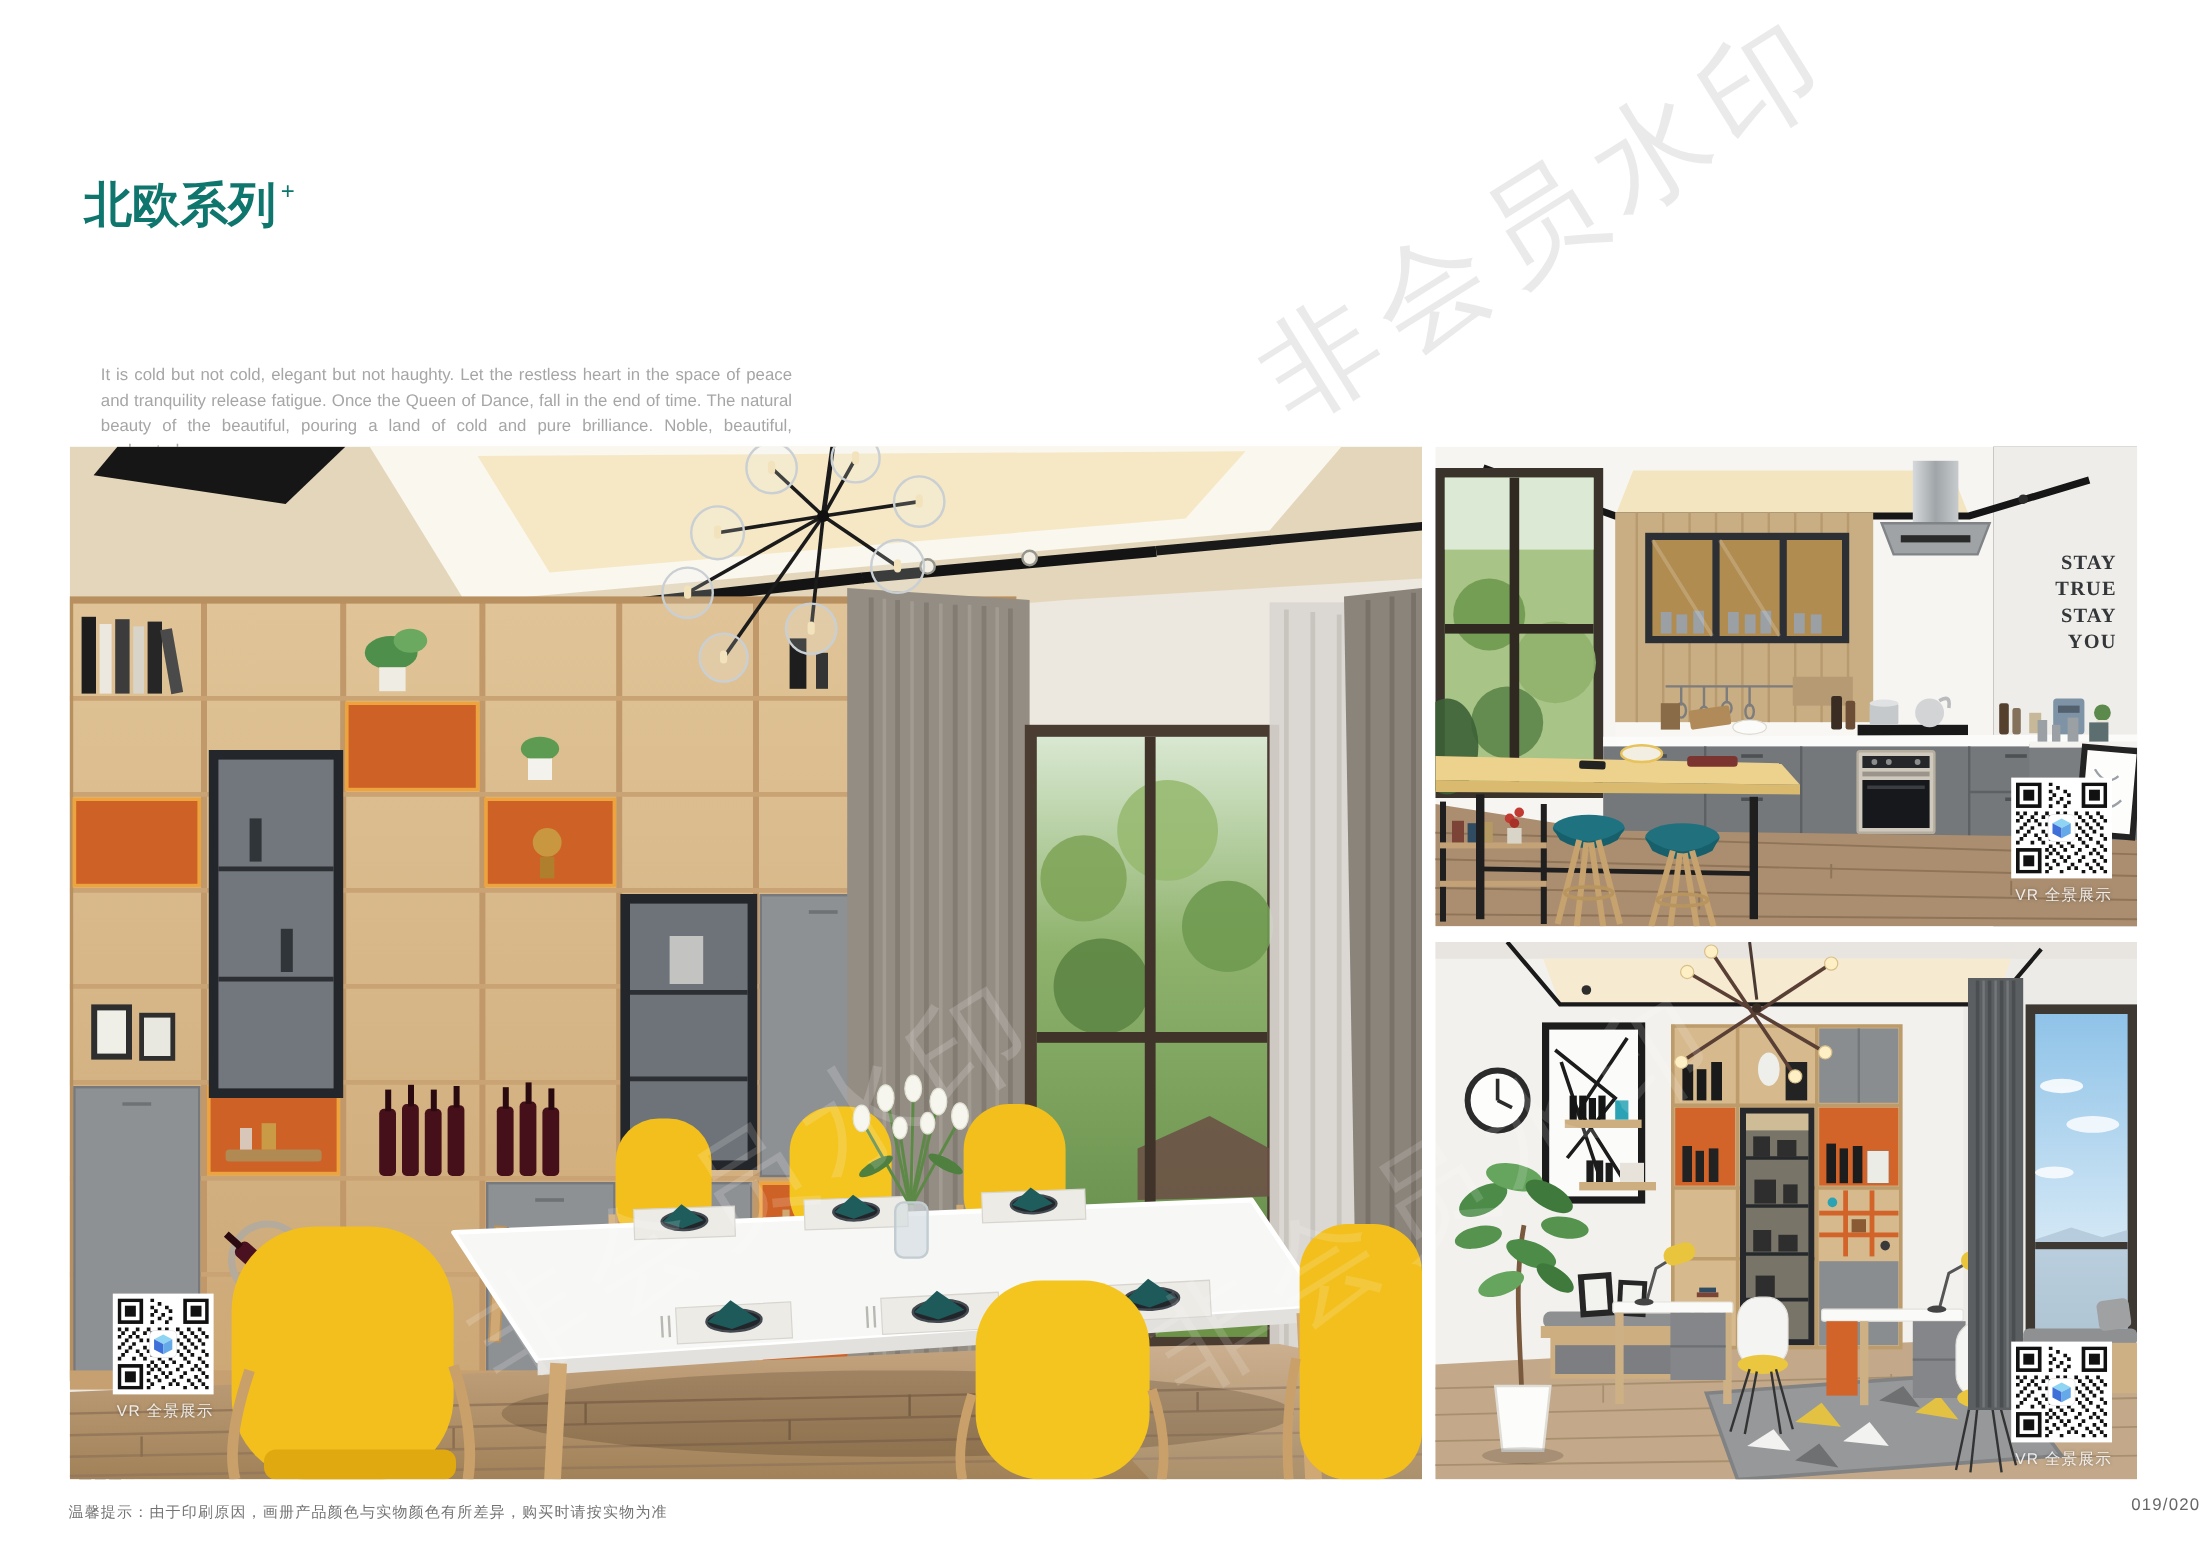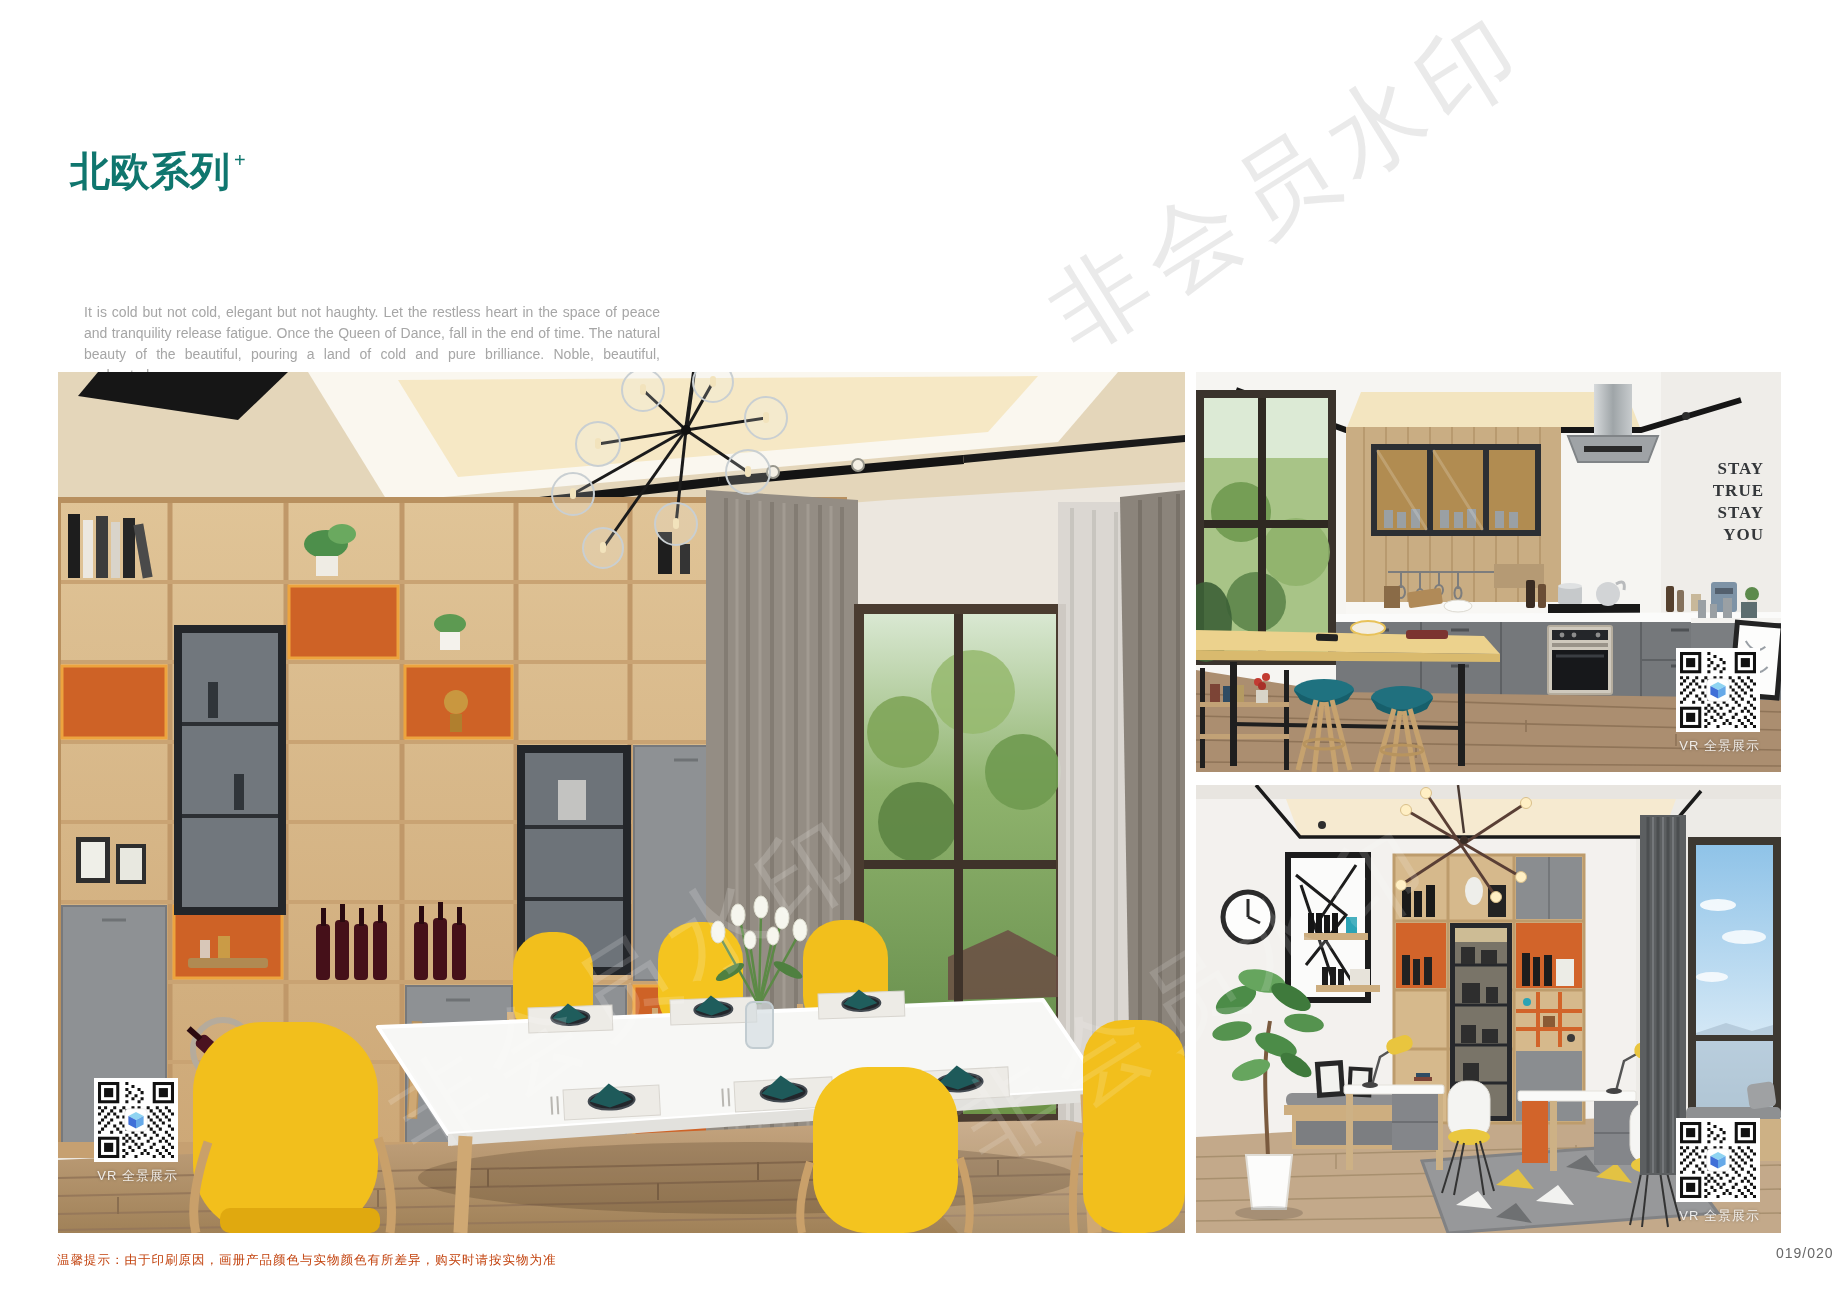--- a/index.html
+++ b/index.html
@@ -33,21 +33,21 @@
   .qr-dining{left:94px;top:1078px;}
   .qr-kitchen{left:1676px;top:648px;}
   .qr-study{left:1676px;top:1118px;}
   
   .wm{position:absolute;font-size:96px;letter-spacing:12px;white-space:nowrap;font-weight:400;
       transform:rotate(-32deg);transform-origin:center;pointer-events:none;}
   .wm1{left:1020px;top:118px;color:rgba(140,140,140,0.18);}
   .wm2{left:360px;top:920px;color:rgba(255,255,255,0.16);}
   .wm3{left:928px;top:930px;color:rgba(255,255,255,0.14);}
   
-  .foot-note{position:absolute;left:57px;top:1252px;font-size:12.5px;color:#c2410c;letter-spacing:1px;}
+  .foot-note{position:absolute;left:57px;top:1252px;font-size:12.5px;color:#737373;letter-spacing:1px;}
   .page-num{position:absolute;left:1776px;top:1245px;font-size:14px;color:#676767;letter-spacing:1px;}
   .hidden-defs{position:absolute;width:0;height:0;overflow:hidden;}
 </style>
 </head>
 <body>
 
 <svg class="hidden-defs" aria-hidden="true">
   <defs>
     <g id="qr-sym">
       <rect x="0" y="0" width="25" height="25" fill="#ffffff"></rect>

